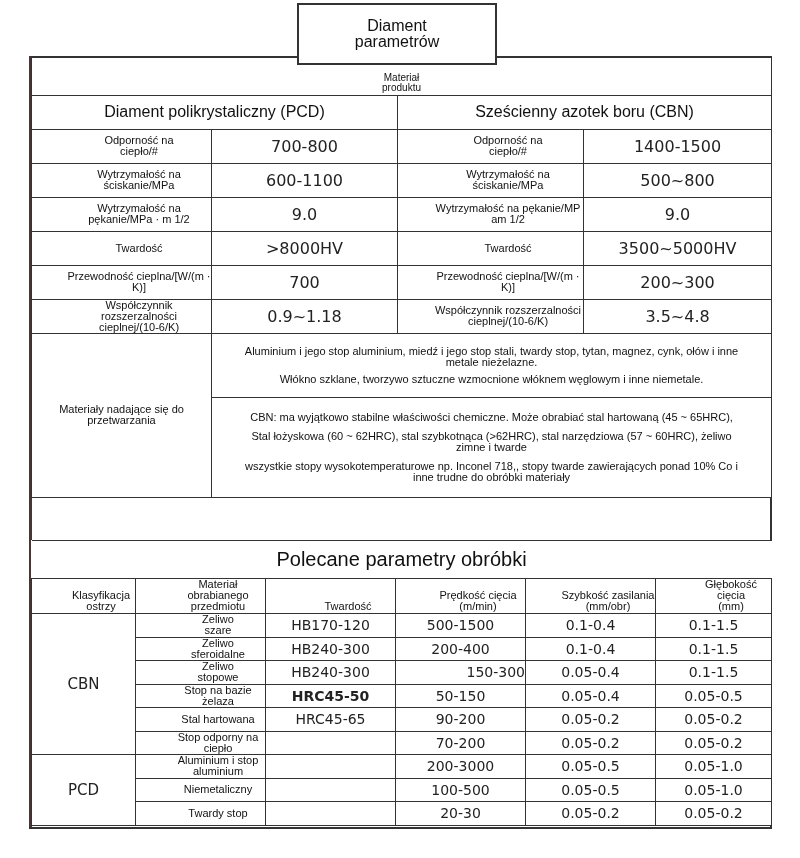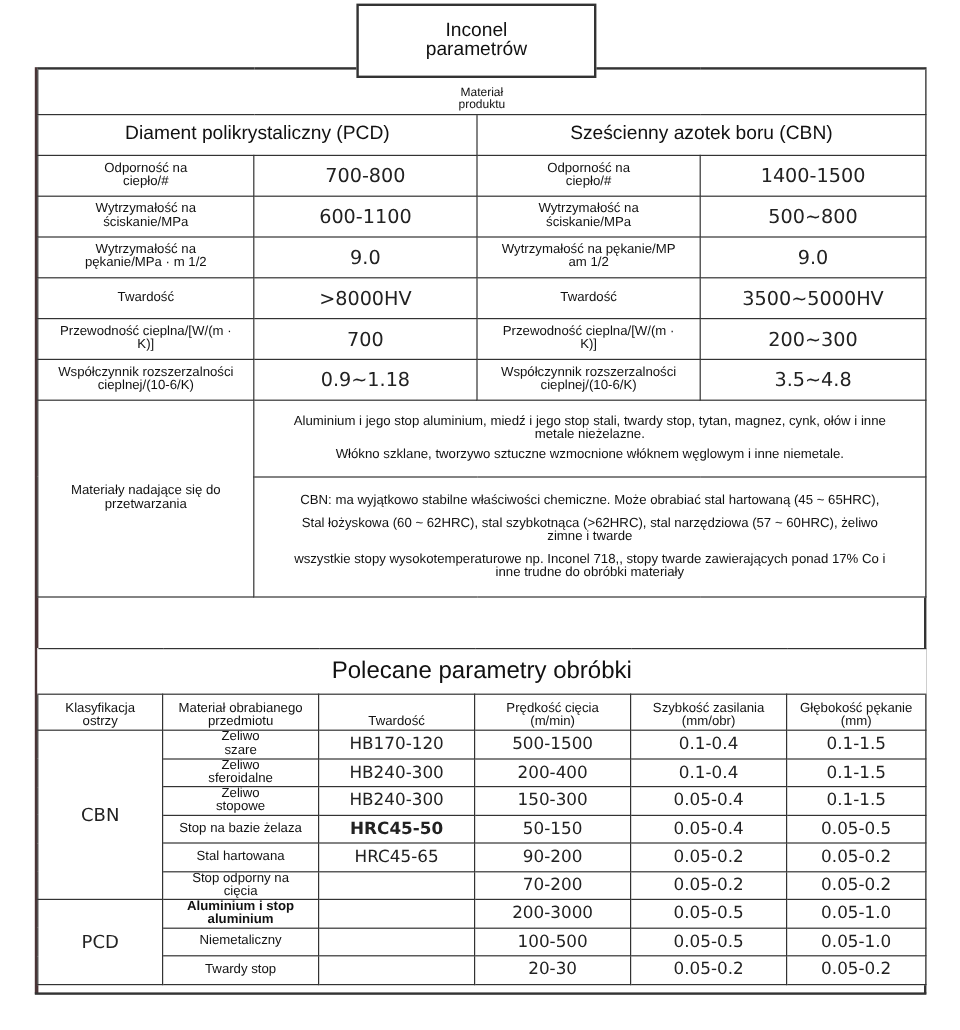--- a/index.html
+++ b/index.html
@@ -13,21 +13,21 @@
     position: absolute; left: 297px; top: 3px; width: 200px; height: 62px;
     border: 2px solid #333; background: #fff; z-index: 2;
     display: flex; align-items: center; justify-content: center; text-align: center;
     font-size: 16px; line-height: 16px;
   }
   .title-box span { display: block; white-space: pre-line; }
 
   .t { position: absolute; border-collapse: collapse; table-layout: fixed; background: #fff; }
   .t td { border: 1px solid #333; text-align: center; vertical-align: middle; overflow: hidden; }
 
-  .small { font-size: 11px; line-height: 11px; }
+  .small { font-size: 11px; line-height: 11px; padding-left: 35px; }
   .val { font-family: "DejaVu Sans", sans-serif; font-size: 16px; color: #222; }
   .val-sm { font-family: "DejaVu Sans", sans-serif; font-size: 14px; color: #222; }
 
   #tbl-top { left: 31px; top: 56px; width: 740px; }
   .mat-head { height: 38px; font-size: 10px; line-height: 10px; vertical-align: bottom !important; padding-bottom: 2px; border-top: 2px solid #333 !important; }
   .grp-head { height: 34px; font-size: 16px; }
   .prop { height: 34px; }
 
   .mat-label { font-size: 11px; line-height: 11px; }
   .mat-text { font-size: 11px; line-height: 11px; padding: 0 4px; }
@@ -41,21 +41,21 @@
   .grp { font-family: "DejaVu Sans", sans-serif; font-size: 15px; color: #222; }
   .bottom-rule { position: absolute; left: 29px; top: 827px; width: 743px; height: 2px; background: #333; }
 </style>
 </head>
 <body>
 
 <div class="frame-left"></div>
 <div class="frame-right"></div>
 
 <div class="title-box">
-  <span>Inconel
+  <span>Diament
 parametrów</span>
 </div>
 
 <table class="t" id="tbl-top">
   <colgroup>
     <col style="width:180px">
       <col style="width:186px">
       <col style="width:186px">
       <col style="width:188px">
   </colgroup>
@@ -125,21 +125,21 @@
       <span class="mat-line" style="white-space:pre-line;margin:6px 0">Aluminium i jego stop aluminium, miedź i jego stop stali, twardy stop, tytan, magnez, cynk, ołów i inne
 metale nieżelazne.</span>
       <span class="mat-line" style="margin:6px 0">Włókno szklane, tworzywo sztuczne wzmocnione włóknem węglowym i inne niemetale.</span>
     </td>
   </tr>
   <tr>
     <td colspan="3" class="mat-text" style="height:100px">
       <span class="mat-line" style="margin:6px 0">CBN: ma wyjątkowo stabilne właściwości chemiczne. Może obrabiać stal hartowaną (45 ~ 65HRC),</span>
       <span class="mat-line" style="white-space:pre-line;margin:8px 0">Stal łożyskowa (60 ~ 62HRC), stal szybkotnąca (&gt;62HRC), stal narzędziowa (57 ~ 60HRC), żeliwo
 zimne i twarde</span>
-      <span class="mat-line" style="white-space:pre-line;margin:6px 0">wszystkie stopy wysokotemperaturowe np. Inconel 718,, stopy twarde zawierających ponad 17% Co i
+      <span class="mat-line" style="white-space:pre-line;margin:6px 0">wszystkie stopy wysokotemperaturowe np. Inconel 718,, stopy twarde zawierających ponad 10% Co i
 inne trudne do obróbki materiały</span>
     </td>
   </tr>
 </tbody>
   </table>
 
 <table class="t" id="tbl-bottom">
   <colgroup>
     <col style="width:104px">
       <col style="width:130px">
@@ -155,21 +155,21 @@
   <tr class="col-head" id="col-head-row">
         <td class="small" style="white-space: pre-line;">Klasyfikacja
 ostrzy</td>
         <td class="small" style="white-space: pre-line;">Materiał obrabianego
 przedmiotu</td>
         <td class="small" style="white-space: pre-line;">Twardość</td>
         <td class="small" style="white-space: pre-line;">Prędkość cięcia
 (m/min)</td>
         <td class="small" style="white-space: pre-line;">Szybkość zasilania
 (mm/obr)</td>
-        <td class="small" style="white-space: pre-line;">Głębokość pękanie
+        <td class="small" style="white-space: pre-line;">Głębokość cięcia
 (mm)</td>
       </tr>
   </tbody>
     <tbody id="rec-body">
       <tr class="rr">
         <td rowspan="6" class="grp">CBN</td>
         <td class="small" style="white-space: pre-line;">Żeliwo
 szare</td>
         <td class="val-sm" style="white-space: pre-line;">HB170-120</td>
         <td class="val-sm" style="white-space: pre-line;">500-1500</td>
@@ -181,49 +181,49 @@
 sferoidalne</td>
         <td class="val-sm" style="white-space: pre-line;">HB240-300</td>
         <td class="val-sm" style="white-space: pre-line;">200-400</td>
         <td class="val-sm" style="white-space: pre-line;">0.1-0.4</td>
         <td class="val-sm" style="white-space: pre-line;">0.1-1.5</td>
       </tr>
       <tr class="rr">
         <td class="small" style="white-space: pre-line;">Żeliwo
 stopowe</td>
         <td class="val-sm" style="white-space: pre-line;">HB240-300</td>
-        <td class="val-sm" style="white-space: pre-line;">150-300</td>
+        <td class="val-sm" style="white-space: pre-line; text-align: right;">150-300</td>
         <td class="val-sm" style="white-space: pre-line;">0.05-0.4</td>
         <td class="val-sm" style="white-space: pre-line;">0.1-1.5</td>
       </tr>
       <tr class="rr">
         <td class="small" style="white-space: pre-line;">Stop na bazie żelaza</td>
         <td class="val-sm" style="white-space: pre-line; font-weight: bold;">HRC45-50</td>
         <td class="val-sm" style="white-space: pre-line;">50-150</td>
         <td class="val-sm" style="white-space: pre-line;">0.05-0.4</td>
         <td class="val-sm" style="white-space: pre-line;">0.05-0.5</td>
       </tr>
       <tr class="rr">
         <td class="small" style="white-space: pre-line;">Stal hartowana</td>
         <td class="val-sm" style="white-space: pre-line;">HRC45-65</td>
         <td class="val-sm" style="white-space: pre-line;">90-200</td>
         <td class="val-sm" style="white-space: pre-line;">0.05-0.2</td>
         <td class="val-sm" style="white-space: pre-line;">0.05-0.2</td>
       </tr>
       <tr class="rr">
         <td class="small" style="white-space: pre-line;">Stop odporny na
-cięcia</td>
+ciepło</td>
         <td class="val-sm" style="white-space: pre-line;"></td>
         <td class="val-sm" style="white-space: pre-line;">70-200</td>
         <td class="val-sm" style="white-space: pre-line;">0.05-0.2</td>
         <td class="val-sm" style="white-space: pre-line;">0.05-0.2</td>
       </tr>
       <tr class="rr">
         <td rowspan="3" class="grp">PCD</td>
-        <td class="small" style="white-space: pre-line; font-weight: bold;">Aluminium i stop
+        <td class="small" style="white-space: pre-line;">Aluminium i stop
 aluminium</td>
         <td class="val-sm" style="white-space: pre-line;"></td>
         <td class="val-sm" style="white-space: pre-line;">200-3000</td>
         <td class="val-sm" style="white-space: pre-line;">0.05-0.5</td>
         <td class="val-sm" style="white-space: pre-line;">0.05-1.0</td>
       </tr>
       <tr class="rr">
         <td class="small" style="white-space: pre-line;">Niemetaliczny</td>
         <td class="val-sm" style="white-space: pre-line;"></td>
         <td class="val-sm" style="white-space: pre-line;">100-500</td>

